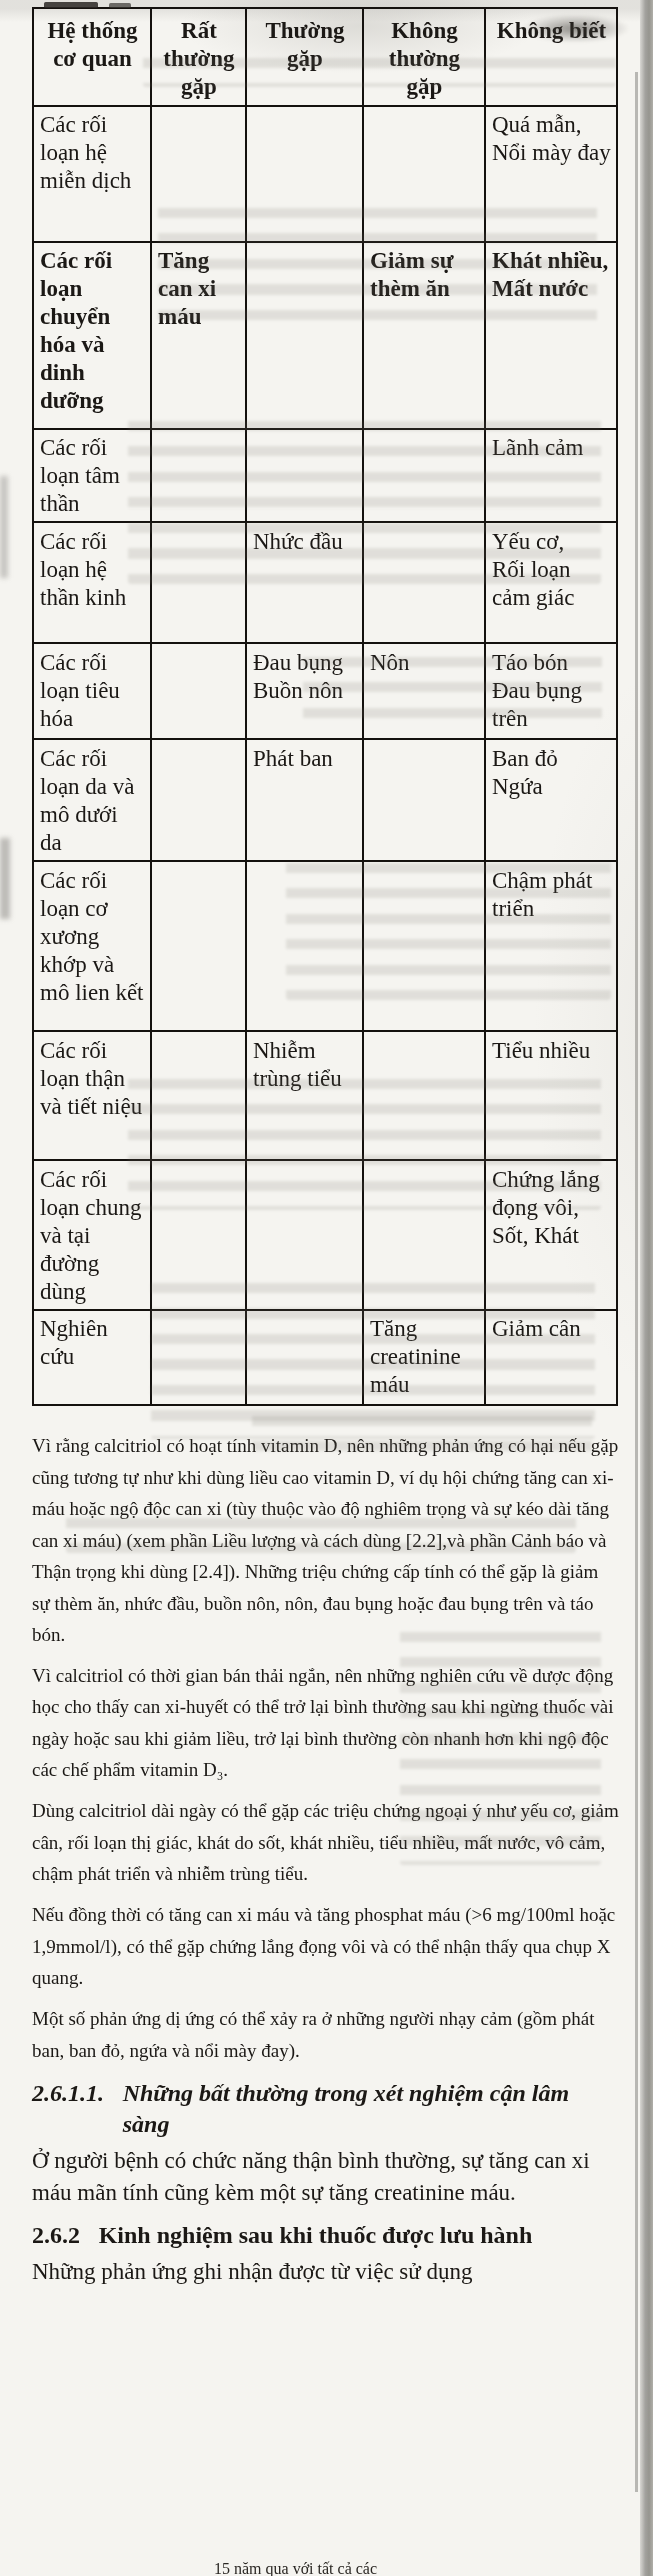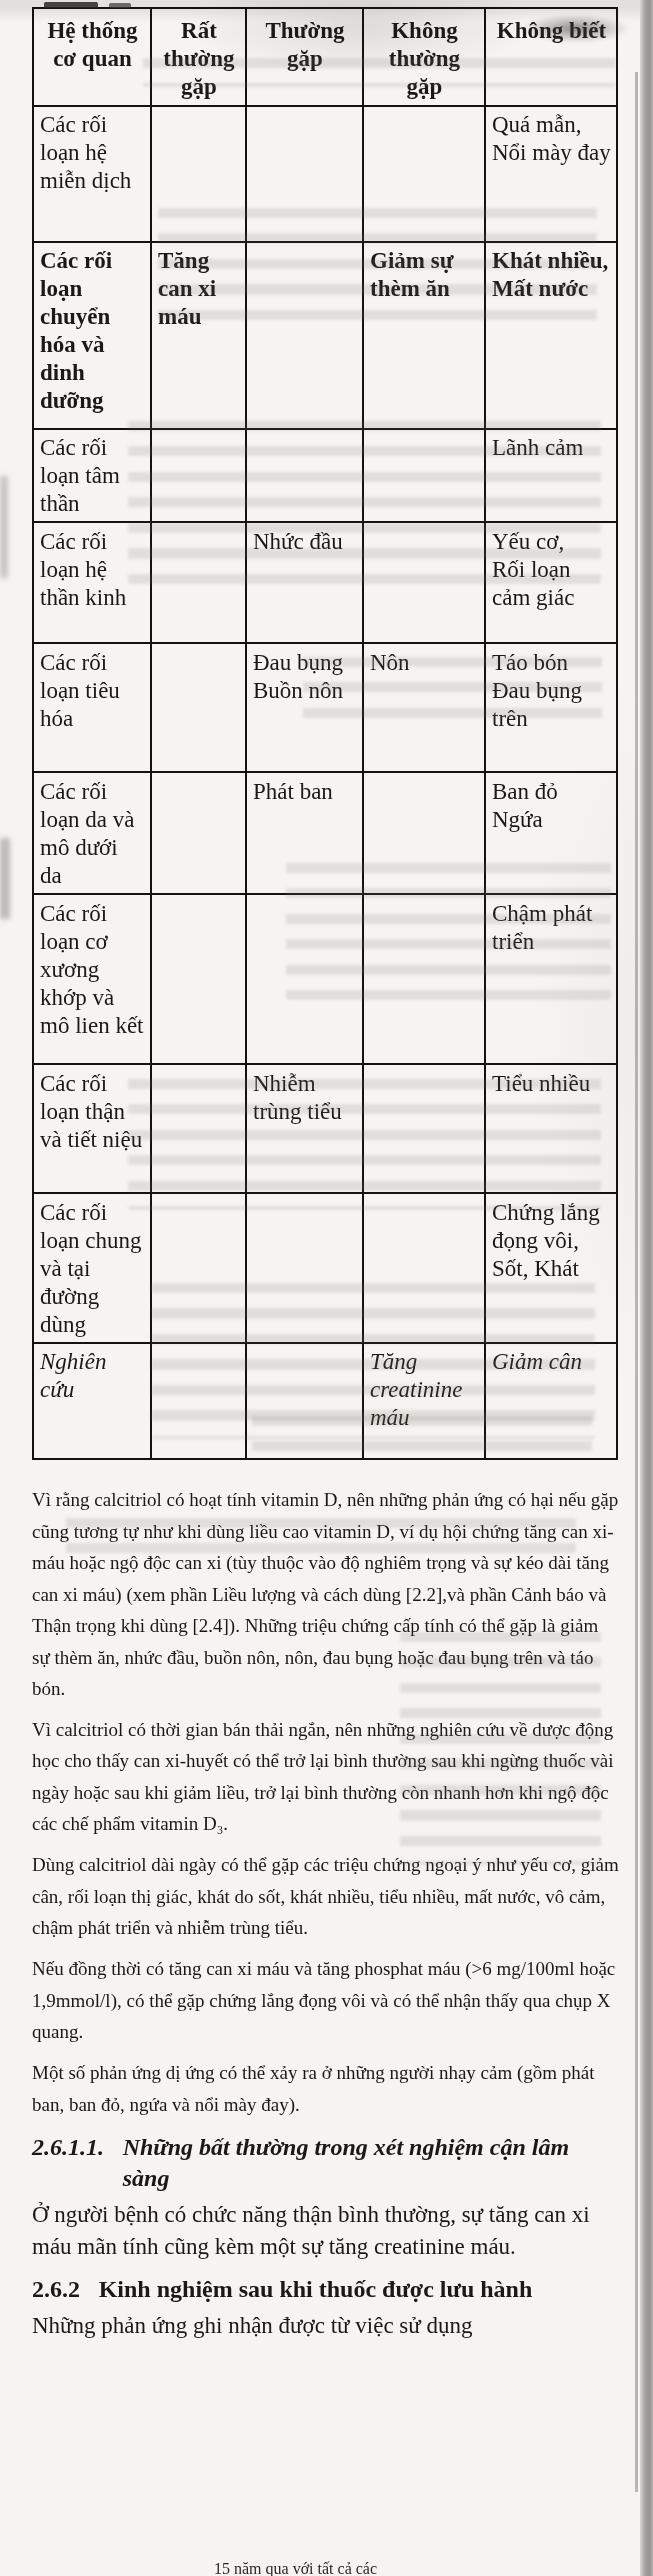--- a/index.html
+++ b/index.html
@@ -171,21 +171,21 @@
           <td>Lãnh cảm</td>
         </tr>
         <tr style="height: 121px;">
           <td>Các rối loạn hệ thần kinh</td>
           <td></td>
           <td>Nhức đầu</td>
           <td></td>
           <td>Yếu cơ,
 Rối loạn cảm giác</td>
         </tr>
-        <tr style="height: 129px; padding-left: 36px;">
+        <tr style="height: 96px; padding-left: 36px;">
           <td>Các rối loạn tiêu hóa</td>
           <td></td>
           <td>Đau bụng
 Buồn nôn</td>
           <td>Nôn</td>
           <td>Táo bón
 Đau bụng trên</td>
         </tr>
         <tr style="height: 122px;">
           <td>Các rối loạn da và mô dưới da</td>
@@ -210,21 +210,21 @@
           <td>Tiểu nhiều</td>
         </tr>
         <tr style="height: 145px;">
           <td>Các rối loạn chung và tại đường dùng</td>
           <td></td>
           <td></td>
           <td></td>
           <td>Chứng lắng đọng vôi,
 Sốt, Khát</td>
         </tr>
-        <tr style="height: 116px; font-style: italic;">
+        <tr style="height: 95px;">
           <td>Nghiên cứu</td>
           <td></td>
           <td></td>
           <td>Tăng creatinine máu</td>
           <td>Giảm cân</td>
         </tr>
       </tbody>
   </table>
 
   <div class="bodytext">

